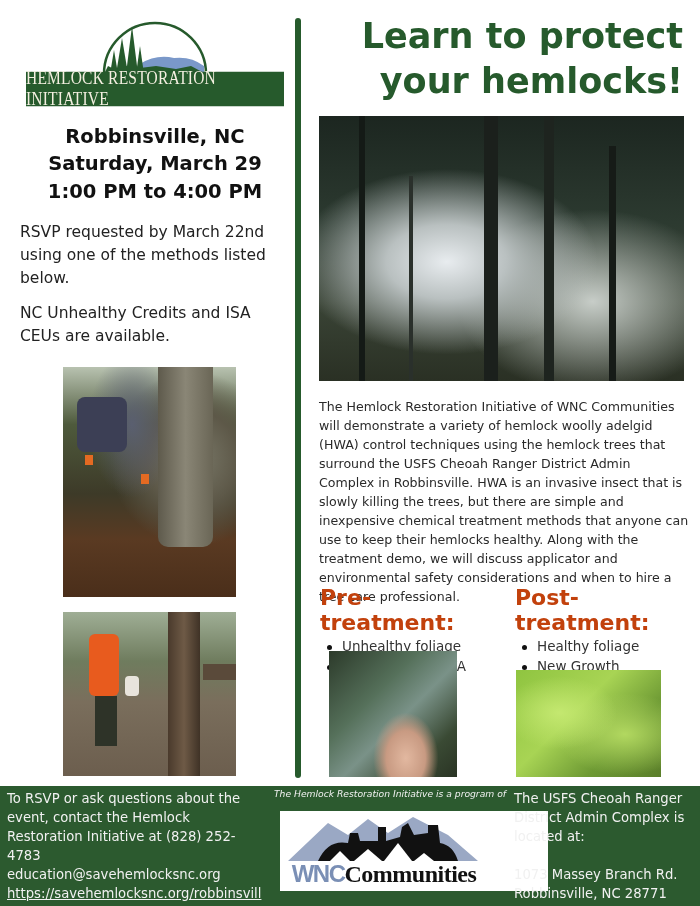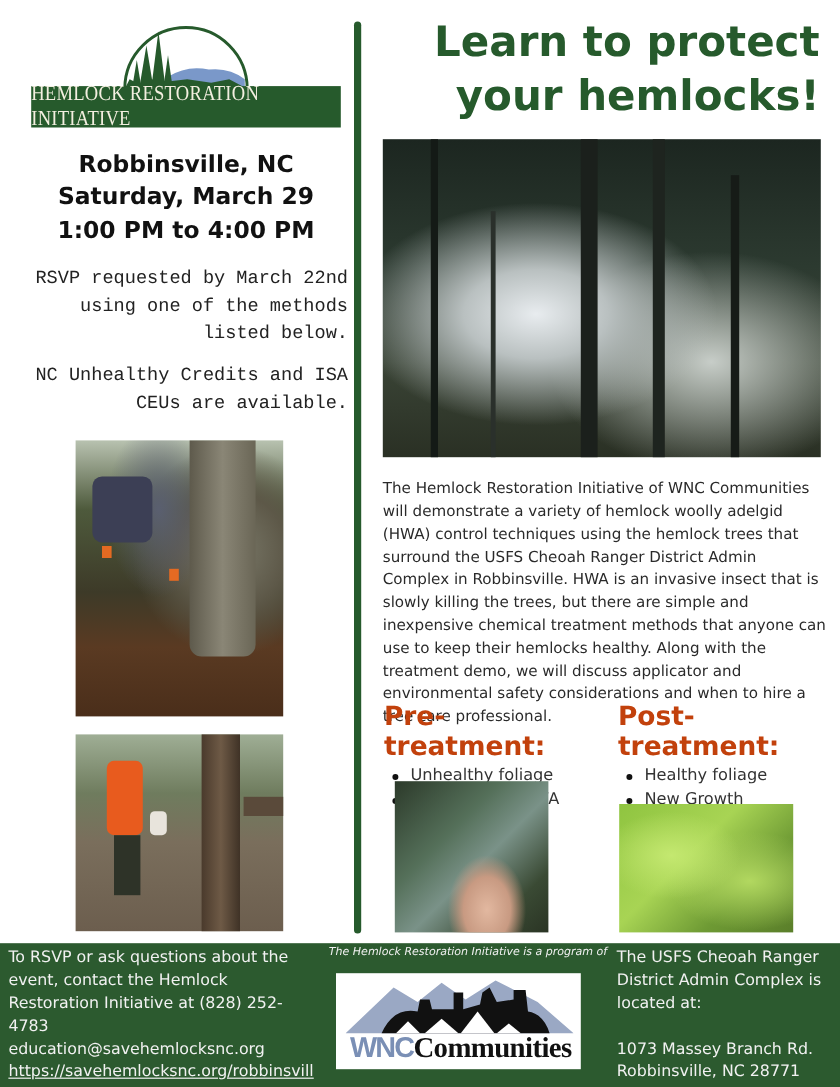--- a/index.html
+++ b/index.html
@@ -3,37 +3,37 @@
 <meta charset="utf-8">
 <style>
   html,body{margin:0;padding:0;}
   body{width:700px;height:906px;background:#ffffff;position:relative;overflow:hidden;font-family:"DejaVu Sans","Liberation Sans",sans-serif;color:#1a1a1a;}
   .abs{position:absolute;}
   
   #logo{left:26px;top:16px;width:258px;height:90px;}
   .logo-banner{position:absolute;left:0;top:56px;width:258px;height:32px;background:#265a2c;color:#f3efe0;font-family:"Liberation Serif",serif;font-size:15.5px;letter-spacing:0.2px;display:flex;align-items:center;justify-content:center;font-weight:normal;transform:scaleY(1.15);}
   
   .event-head{left:20px;width:270px;text-align:center;font-weight:bold;font-size:19.5px;line-height:26px;color:#111;}
-  .event-p{left:20px;width:270px;text-align:right;font-size:15.5px;line-height:23px;color:#222;font-family:Liberation Mono, monospace;}
+  .event-p{left:20px;width:270px;text-align:left;font-size:15.5px;line-height:23px;color:#222;}
   .photo{border:0;}
   
   #divider{left:295px;top:18px;width:6px;height:760px;background:#265a2c;border-radius:3px;}
   
   #title{left:318px;top:14px;width:365px;text-align:right;font-weight:bold;font-size:35px;line-height:45px;color:#265a2c;}
   
   #body-text{left:319px;top:397px;width:370px;font-size:12.6px;line-height:19px;color:#2a2a2a;}
   .sec-head{font-weight:bold;font-size:22px;color:#c2410c;}
   ul.bl{margin:0;padding:0;list-style:none;}
   ul.bl li{font-size:13.5px;line-height:19.5px;color:#333;position:relative;padding-left:22px;}
   ul.bl li::before{content:"";position:absolute;left:7px;top:8px;width:5px;height:5px;border-radius:50%;background:#111;}
   
   #footer{left:0;top:786px;width:700px;height:120px;background:#2c5a2f;}
   .foot-text{color:#f1f1f1;font-size:13.2px;line-height:19px;}
   .foot-link{color:#f1f1f1;text-decoration:underline;}
-  #wnc-box{left:280px;top:811px;width:204px;height:80px;background:#ffffff;}
+  #wnc-box{left:280px;top:811px;width:232px;height:80px;background:#ffffff;padding-left:36px;}
 </style>
 </head>
 <body>
 
 <div id="logo" class="abs">
   <svg class="abs" style="left:70px;top:0;" width="118" height="60" viewBox="0 0 118 60">
     <path d="M8 58 A51 51 0 0 1 110 58" fill="#ffffff" stroke="#265a2c" stroke-width="2.5"></path>
     <path d="M44 48 Q60 38 78 42 Q95 40 108 50 L108 58 L40 58 Z" fill="#7a98c9"></path>
     <path d="M8 58 L12 50 L20 54 L30 50 L44 52 L60 50 L80 53 L95 50 L110 58 Z" fill="#265a2c"></path>
     <polygon points="20,58 26,22 32,58" fill="#265a2c"></polygon>

